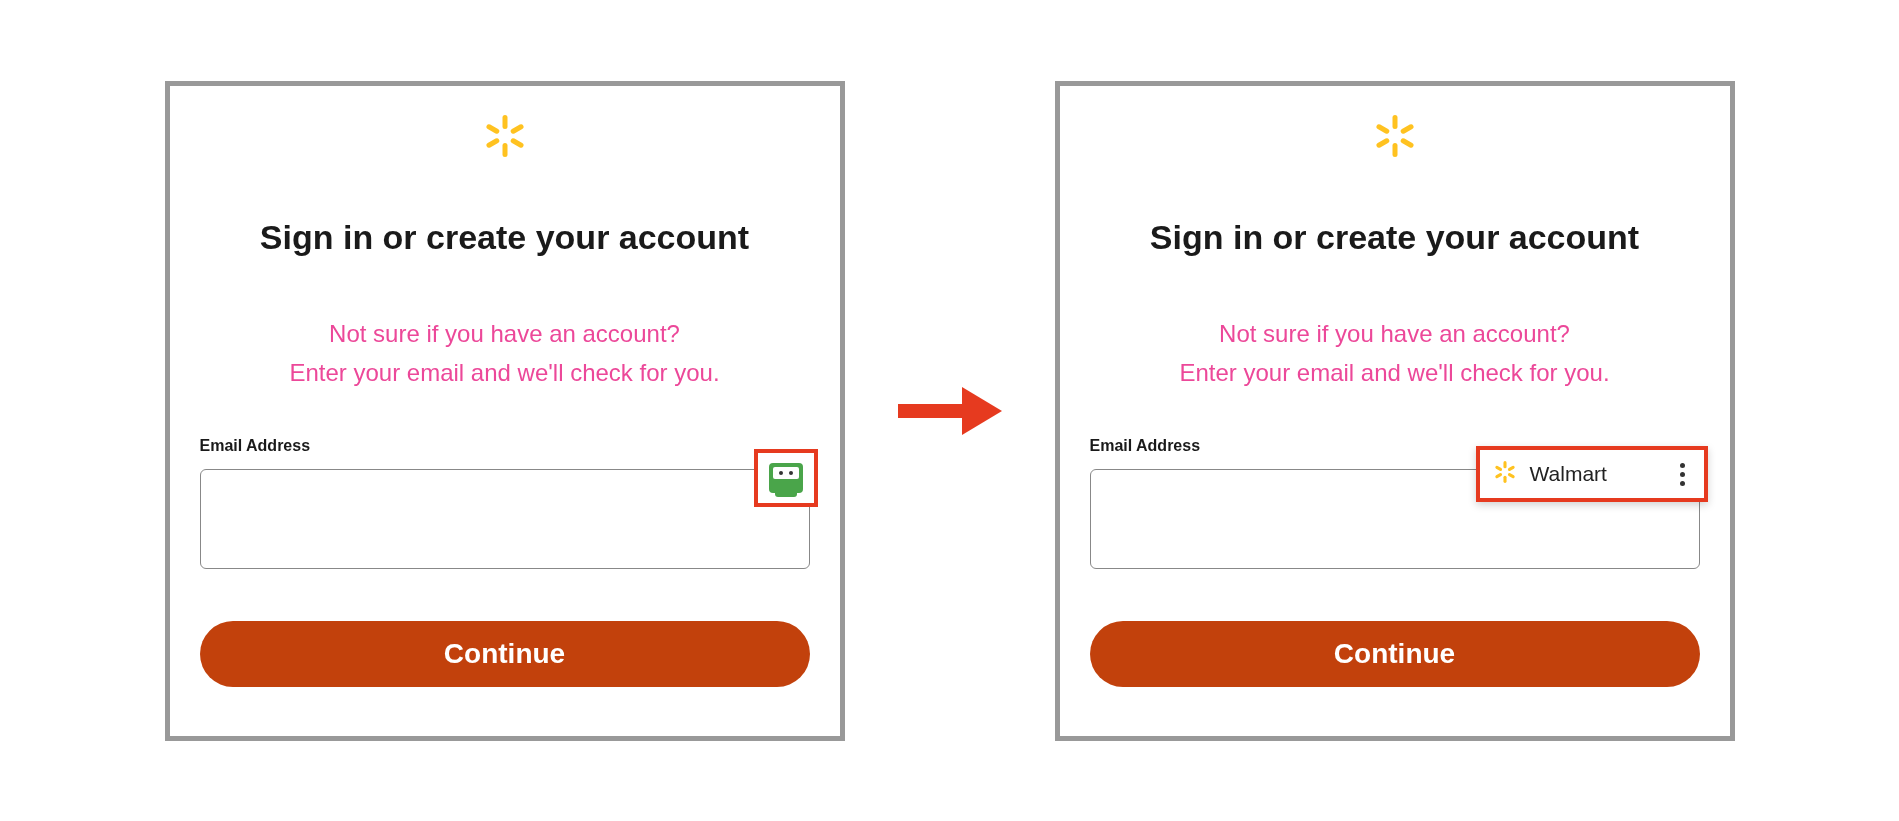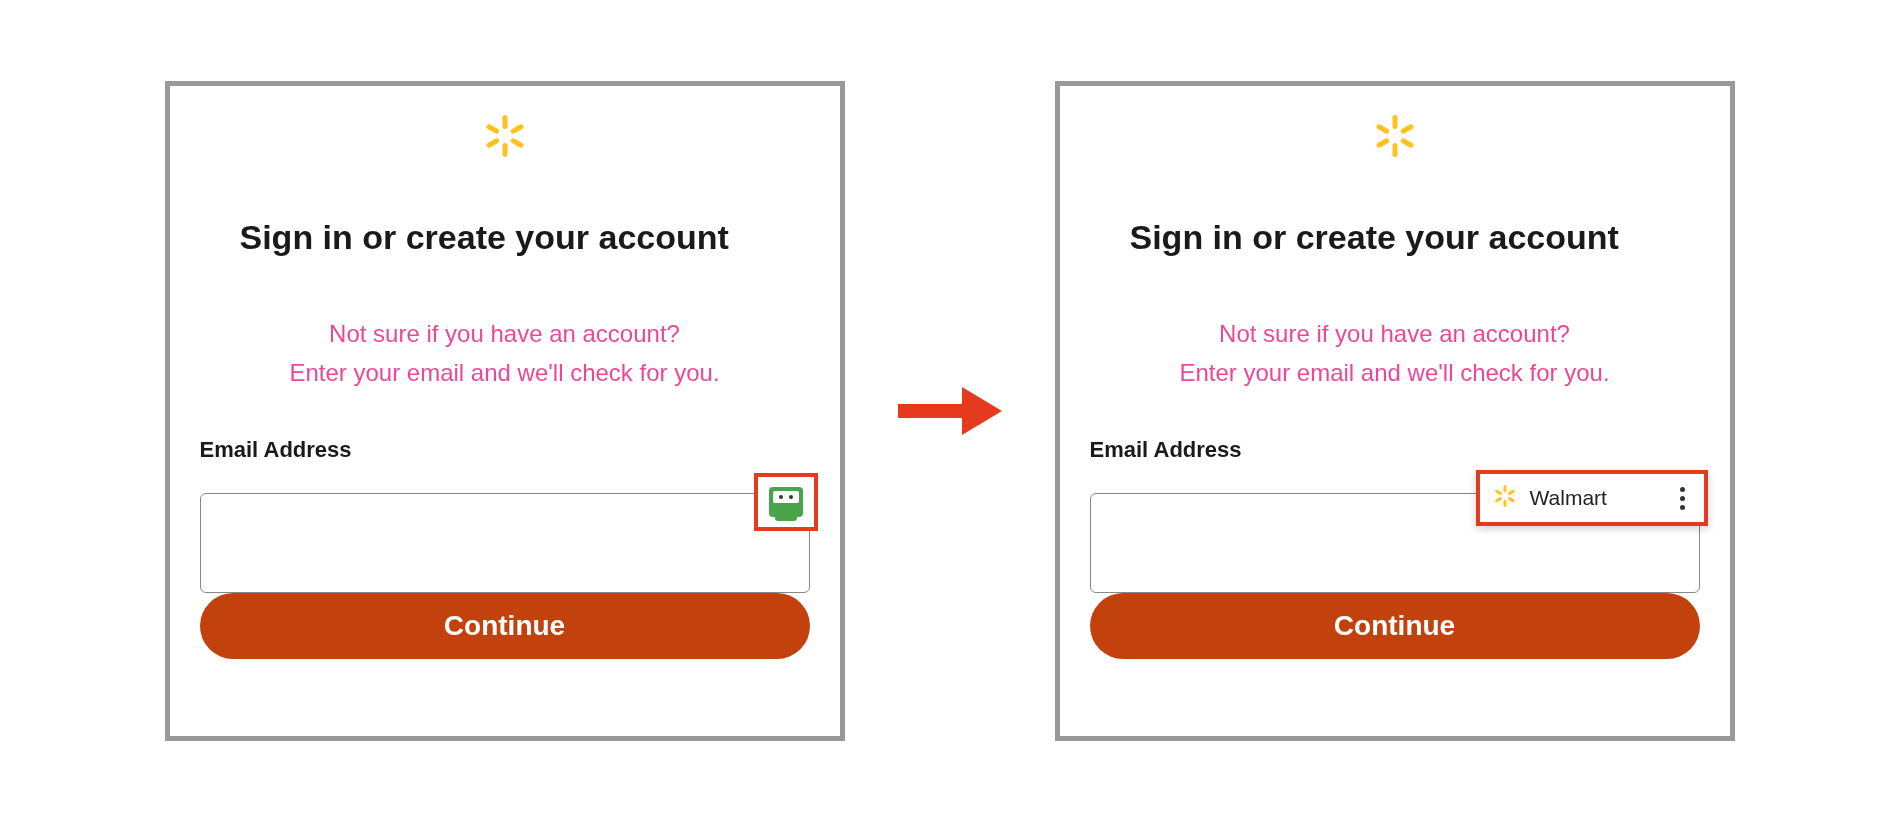--- a/index.html
+++ b/index.html
@@ -35,43 +35,44 @@
       text-align: center;
       margin-top: 5px;
       margin-bottom: 50px;
     }
     .spark {
       display: inline-block;
     }
     .title {
       font-size: 34px;
       font-weight: 700;
-      text-align: left;
+      text-align: center;
       line-height: 1.35;
       color: #1a1a1a;
       margin-bottom: 55px;
       padding: 0 40px;
     }
     .subtitle {
       font-size: 24px;
       font-weight: 400;
       text-align: center;
       line-height: 1.6;
       color: #ec4899;
       margin-bottom: 45px;
     }
     .field-label {
-      font-size: 22px;
+      font-size: 16px;
       font-weight: 700;
       color: #1a1a1a;
-      margin-bottom: 30px;
+      margin-bottom: 14px;
       display: block;
     }
     .input-wrap {
       position: relative;
+      margin-bottom: 52px;
     }
     .text-input {
       width: 100%;
       height: 100px;
       border: 1px solid #888;
       border-radius: 6px;
       font-size: 22px;
       padding: 12px 16px;
       background: #fff;
     }

